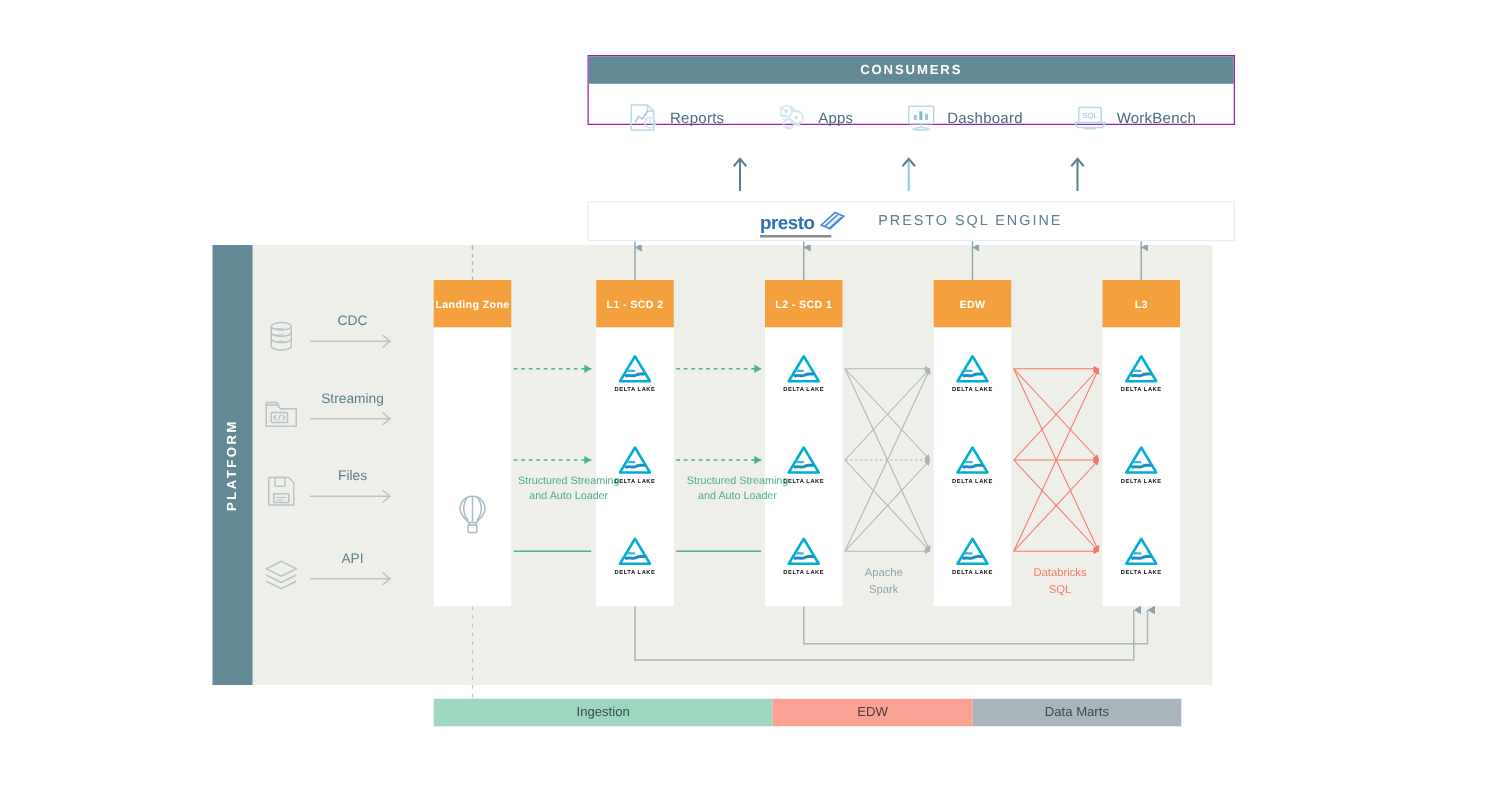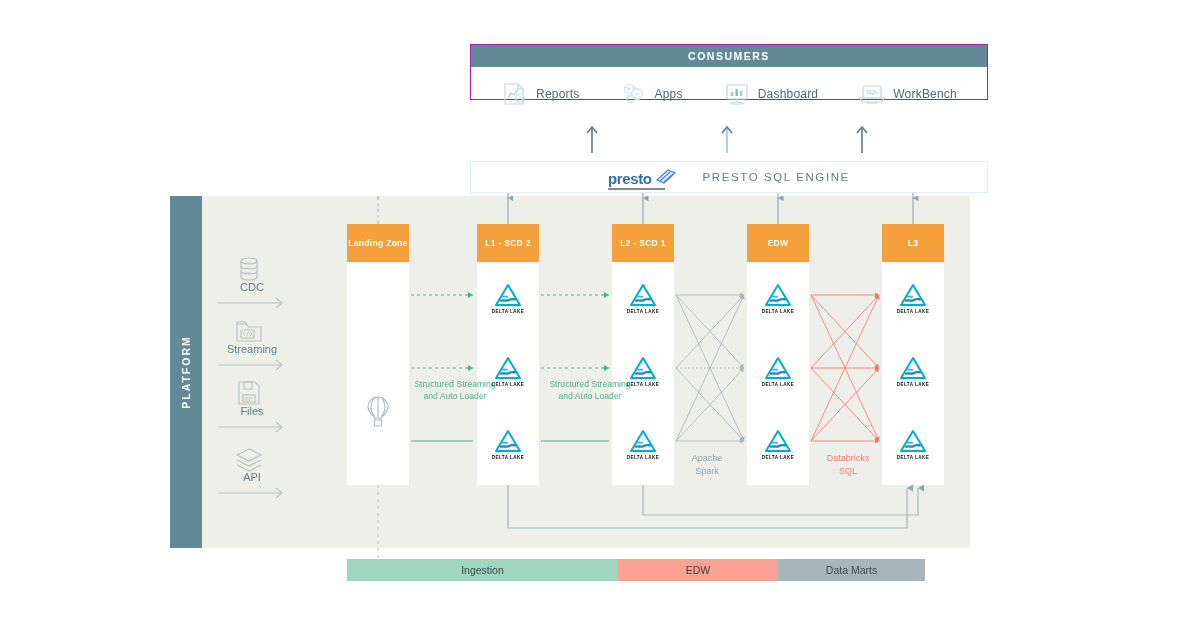--- a/index.html
+++ b/index.html
@@ -60,21 +60,21 @@
     position: absolute; left: 0; top: 0; width: 32px; height: 100%;
     background: #628a96; display: flex; align-items: center; justify-content: center;
   }
   .platform-sidebar span {
     transform: rotate(-90deg); white-space: nowrap; color: #fff;
     font-size: 10.5px; font-weight: bold; letter-spacing: 2px;
   }
 
   
   .sources { position: absolute; left: 40px; top: 58px; width: 160px; }
-  .source-row { position: absolute; display: flex; align-items: center; flex-direction: column; }
+  .source-row { position: absolute; display: flex; align-items: center; }
   .src-icon { width: 30px; height: 30px; }
   .src-arrow-wrap { position: relative; width: 72px; height: 30px; margin-left: 6px; }
   .src-label {
     position: absolute; top: -3px; left: 50%; transform: translateX(-50%);
     font-size: 11px; color: #5b7f8c; white-space: nowrap;
   }
 
   
   .col-head {
     position: absolute; background: #f4a03c; color: #ffffff;
@@ -104,21 +104,21 @@
   .ovl { position: absolute; left: 0; top: 0; pointer-events: none; }
 
   
   .legend { position: absolute; left: 347px; top: 559px; display: flex; }
   .legend-item {
     height: 22px; display: flex; align-items: center; justify-content: center;
     font-size: 10.5px; color: #3c4a50;
   }
   .lg-ingestion { width: 271px; background: #9ed6bf; }
   .lg-edw       { width: 160px; background: #f9a193; color:#4a3a38; }
-  .lg-marts     { width: 147px; background: #a8b5bb; }
+  .lg-marts     { width: 167px; background: #a8b5bb; }
 </style>
 </head>
 <body>
 
 <div id="root">
 
   <div class="consumers-panel">
     <div class="consumers-header">CONSUMERS</div>
     <div class="consumers-row">
 

